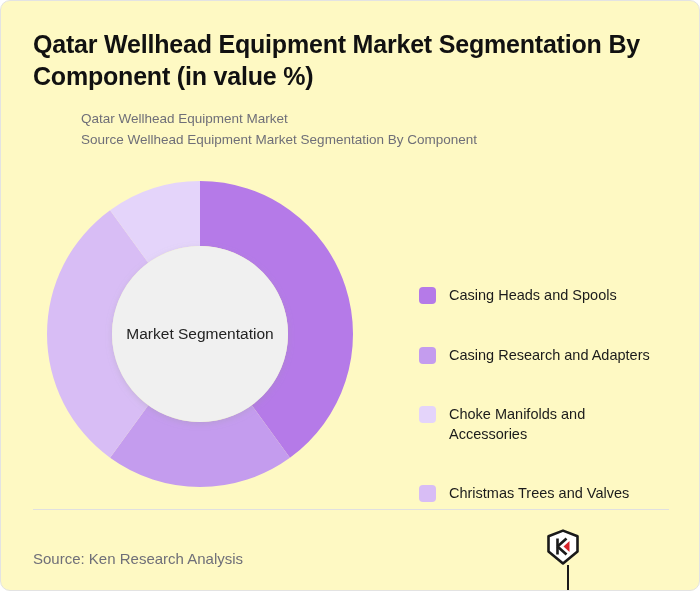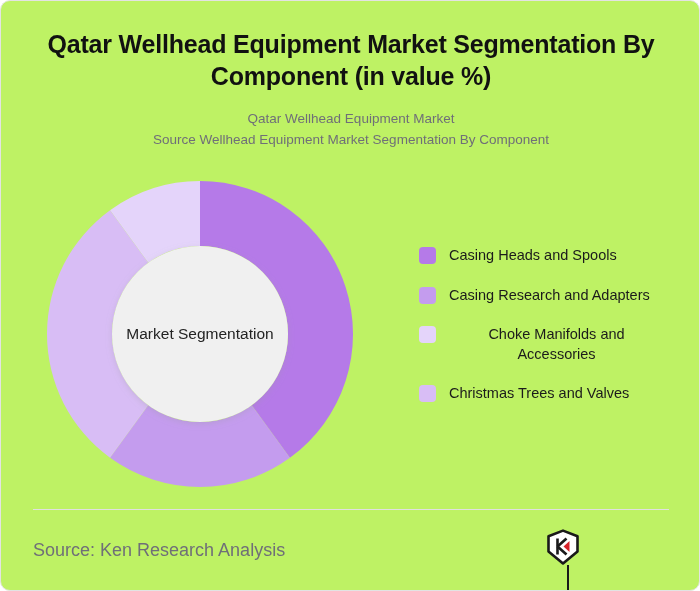--- a/index.html
+++ b/index.html
@@ -11,42 +11,42 @@
     height: 591px;
     background: #ffffff;
     font-family: "Liberation Sans", sans-serif;
     overflow: hidden;
   }
   .card {
     position: relative;
     width: 700px;
     height: 591px;
     box-sizing: border-box;
-    background: #bef264;
+    background: #fef9c3;
     border: 1px solid #e3e3e3;
     border-radius: 10px;
     overflow: hidden;
-    text-align: center;
   }
   .header {
     position: absolute;
     left: 32px;
     top: 28px;
     width: 636px;
   }
   .chart-title {
     font-size: 25px;
     font-weight: bold;
     line-height: 1.26;
     color: #111111;
     letter-spacing: -0.2px;
     margin: 0;
   }
   .subtitle-block {
     margin-top: 17px;
+    margin-left: 48px;
   }
   .subtitle {
     font-size: 13.5px;
     color: #6f6f78;
     line-height: 1.55;
   }
   .plot-area {
     position: absolute;
     left: 0;
     top: 160px;
@@ -71,20 +71,21 @@
   .legend {
     position: absolute;
     left: 418px;
     top: 85px;
     width: 265px;
   }
   .legend-item {
     display: flex;
     align-items: flex-start;
     margin-bottom: 20px;
+    margin-top: 40px;
   }
   .legend-item:last-child {
     margin-bottom: 0;
   }
   .legend-swatch {
     width: 17px;
     height: 17px;
     border-radius: 4px;
     flex: 0 0 auto;
     margin-top: 1px;
@@ -107,22 +108,22 @@
   .footer {
     position: absolute;
     left: 0;
     top: 508px;
     width: 700px;
     height: 83px;
   }
   .source-text {
     position: absolute;
     left: 32px;
-    top: 31px;
-    font-size: 18px;
+    top: 41px;
+    font-size: 15px;
     color: #6f6f78;
   }
   .brand {
     position: absolute;
     right: 30px;
     top: 20px;
     display: flex;
     align-items: center;
     flex-direction: column;
   }

